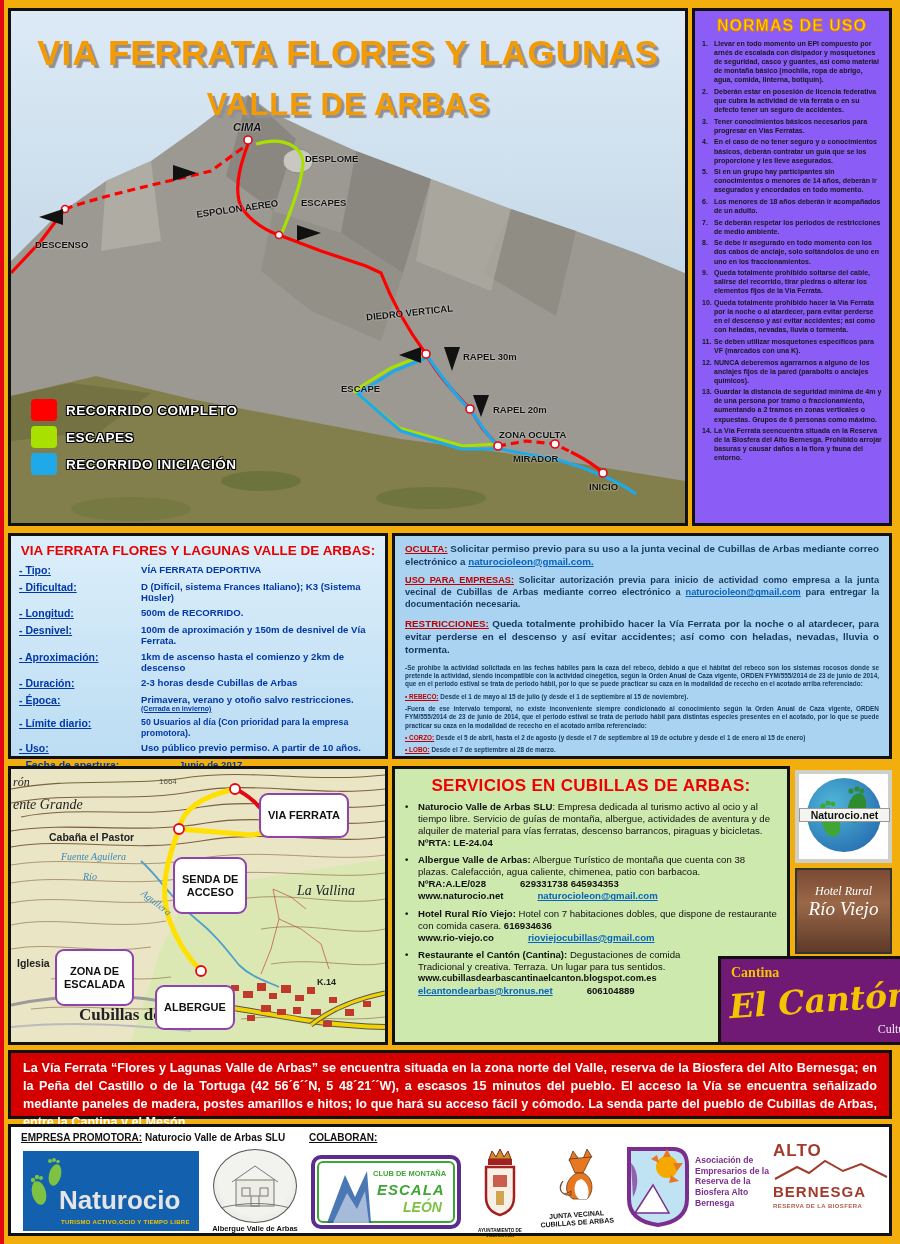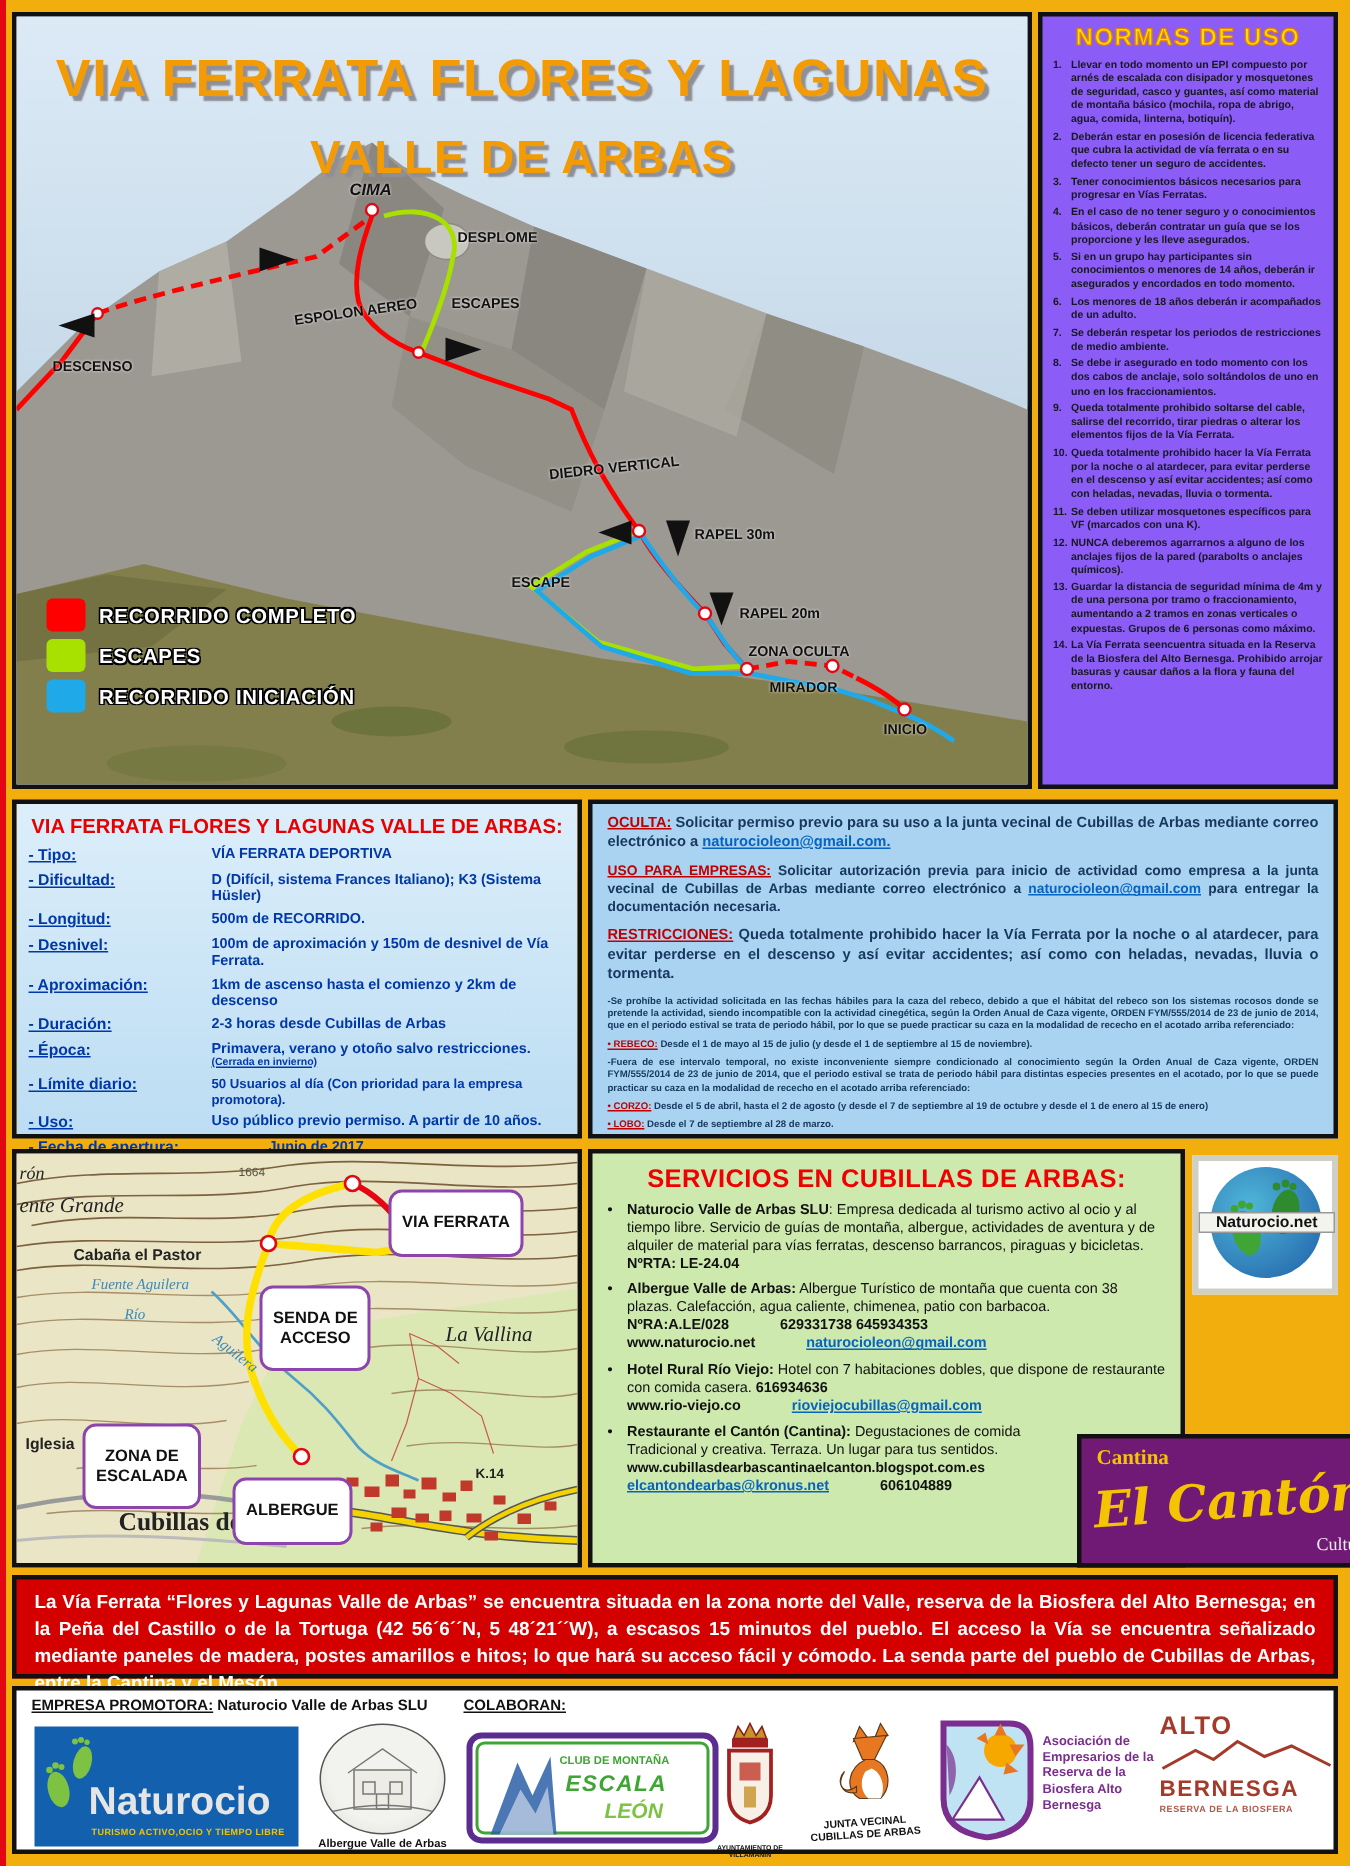--- a/index.html
+++ b/index.html
@@ -67,21 +67,21 @@
   #footer{left:8px;top:1124px;width:884px;height:112px;background:#fff;color:#111;}
   .fhead{position:absolute;top:5px;font-size:10px;font-weight:bold;}
   .fhead u{text-decoration:underline;}
   #lg-nat{position:absolute;left:12px;top:24px;width:176px;height:80px;background:#1360AE;}
   #lg-nat .nm{position:absolute;left:36px;top:34px;color:#e5e5e5;font-weight:bold;font-size:26px;}
   #lg-nat .tg{position:absolute;left:38px;bottom:6px;color:#F2C400;font-size:6px;font-weight:bold;letter-spacing:.3px;}
   #lg-alb{position:absolute;left:196px;top:22px;width:96px;text-align:center;}
   #lg-alb .oval{width:82px;height:72px;margin:0 auto;border:1px solid #555;border-radius:50%;background:
       radial-gradient(circle at 50% 40%,#F2F2EE 60%,#DEDED8);position:relative;overflow:hidden;}
   #lg-alb .cap{font-size:7.5px;font-weight:bold;margin-top:1px;}
-  #lg-escala{position:absolute;left:300px;top:28px;width:168px;height:74px;border:4px solid #5B2D8E;border-radius:10px;background:#fff;box-sizing:border-box;}
+  #lg-escala{position:absolute;left:300px;top:28px;width:150px;height:74px;border:4px solid #5B2D8E;border-radius:10px;background:#fff;box-sizing:border-box;}
   #lg-escala .inner{position:absolute;inset:2px;border:2px solid #3FA535;border-radius:6px;}
   #lg-escala .club{position:absolute;left:58px;top:10px;font-size:7.5px;font-weight:bold;color:#3FA535;}
   #lg-escala .e1{position:absolute;left:62px;top:22px;font-size:15px;font-weight:bold;font-style:italic;color:#3FA535;letter-spacing:1px;}
   #lg-escala .e2{position:absolute;left:88px;top:40px;font-size:14px;font-weight:bold;font-style:italic;color:#7CC243;}
   #lg-ayto{position:absolute;left:458px;top:18px;width:62px;text-align:center;}
   #lg-ayto .cap{font-size:4.6px;font-weight:bold;margin-top:1px;}
   #lg-fox{position:absolute;left:524px;top:18px;width:84px;text-align:center;}
   #lg-fox .cap{font-size:7px;font-weight:bold;transform:rotate(-4deg);line-height:1.2;}
   #lg-asoc{position:absolute;left:612px;top:16px;width:152px;}
   #lg-asoc .txt{position:absolute;left:72px;top:12px;color:#7B2E8E;font-weight:bold;font-size:8.6px;line-height:1.25;}
@@ -426,20 +426,24 @@
           <circle cx="21" cy="25" r="2.6" fill="#3FA535"></circle>
           <circle cx="26" cy="26" r="2.4" fill="#3FA535"></circle>
         <ellipse cx="50" cy="30" rx="9" ry="15" fill="#2E8B2E" transform="rotate(12 50 30)"></ellipse>
         <circle cx="44" cy="13" r="2.6" fill="#2E8B2E"></circle>
           <circle cx="50" cy="11" r="2.6" fill="#2E8B2E"></circle>
           <circle cx="55" cy="13" r="2.4" fill="#2E8B2E"></circle>
       </svg>
     </div>
     <div id="natnet-band">Naturocio.net</div>
   </div>
+  <div id="lg-hotel" class="panel">
+    <div class="l1">Hotel Rural</div>
+    <div class="l2">Río Viejo</div>
+  </div>
   <div id="lg-canton" class="panel">
     <span class="cantina">Cantina</span>
     <span class="elcanton">El Cantón</span>
     <span class="cultural">Cultural</span>
   </div>
 
   <div id="franja" class="panel">La Vía Ferrata “Flores y Lagunas Valle de Arbas” se encuentra situada en la zona norte del Valle, reserva de la Biosfera del Alto Bernesga; en la Peña del Castillo o de la Tortuga (42 56´6´´N, 5 48´21´´W), a escasos 15 minutos del pueblo. El acceso la Vía se encuentra señalizado mediante paneles de madera, postes amarillos e hitos; lo que hará su acceso fácil y cómodo. La senda parte del pueblo de Cubillas de Arbas, entre la Cantina y el Mesón.</div>
 
   <div id="footer" class="panel">
     <div class="fhead" style="left:10px;"><u>EMPRESA PROMOTORA:</u><span> Naturocio Valle de Arbas SLU</span></div>

